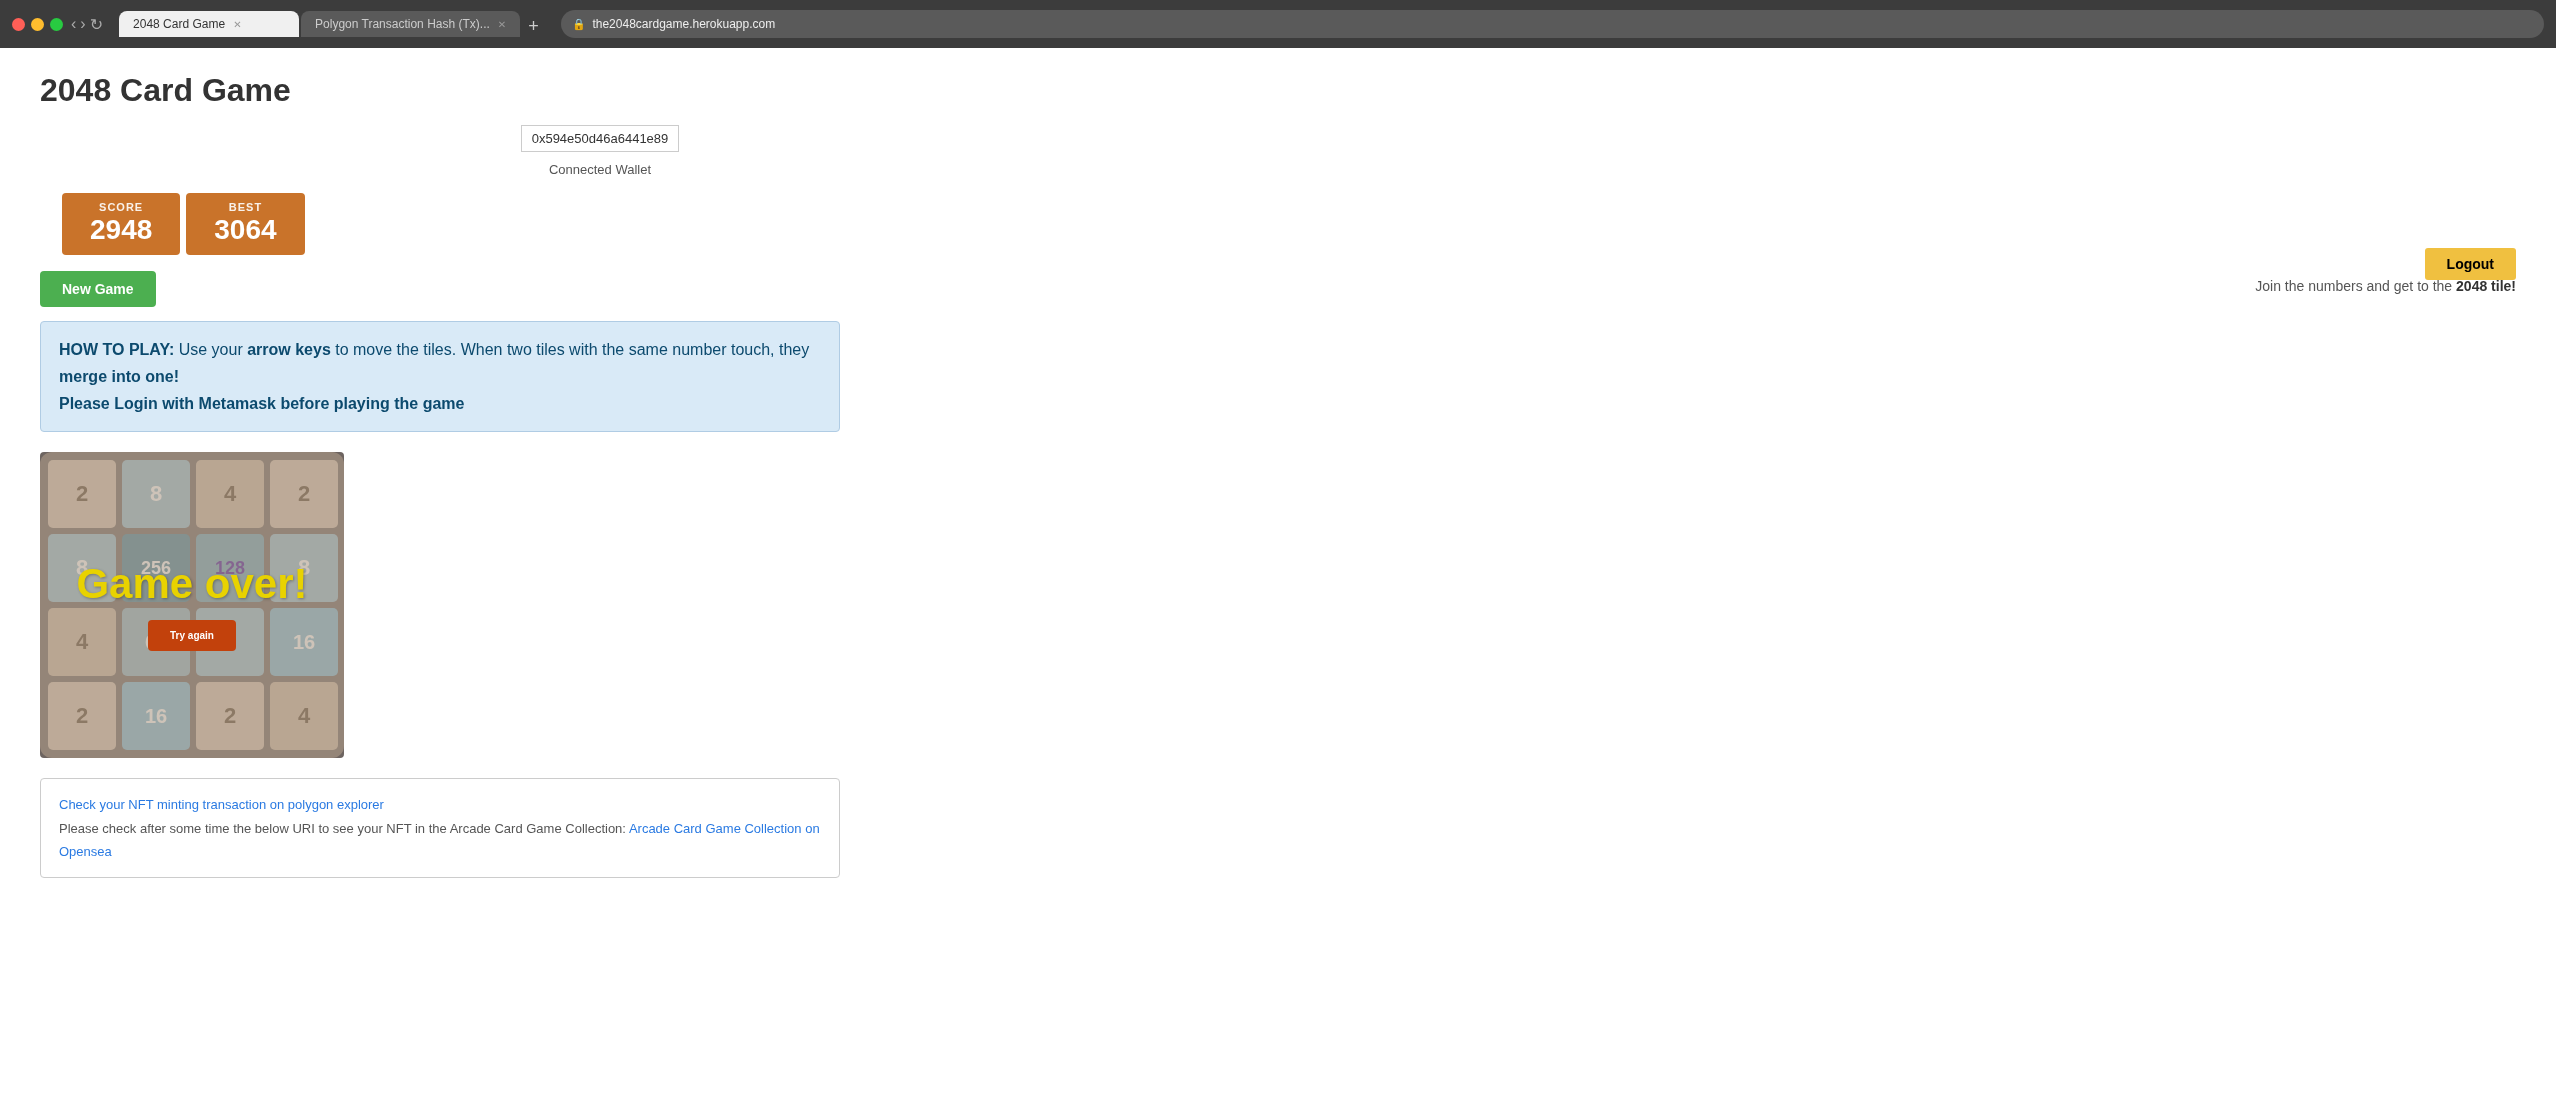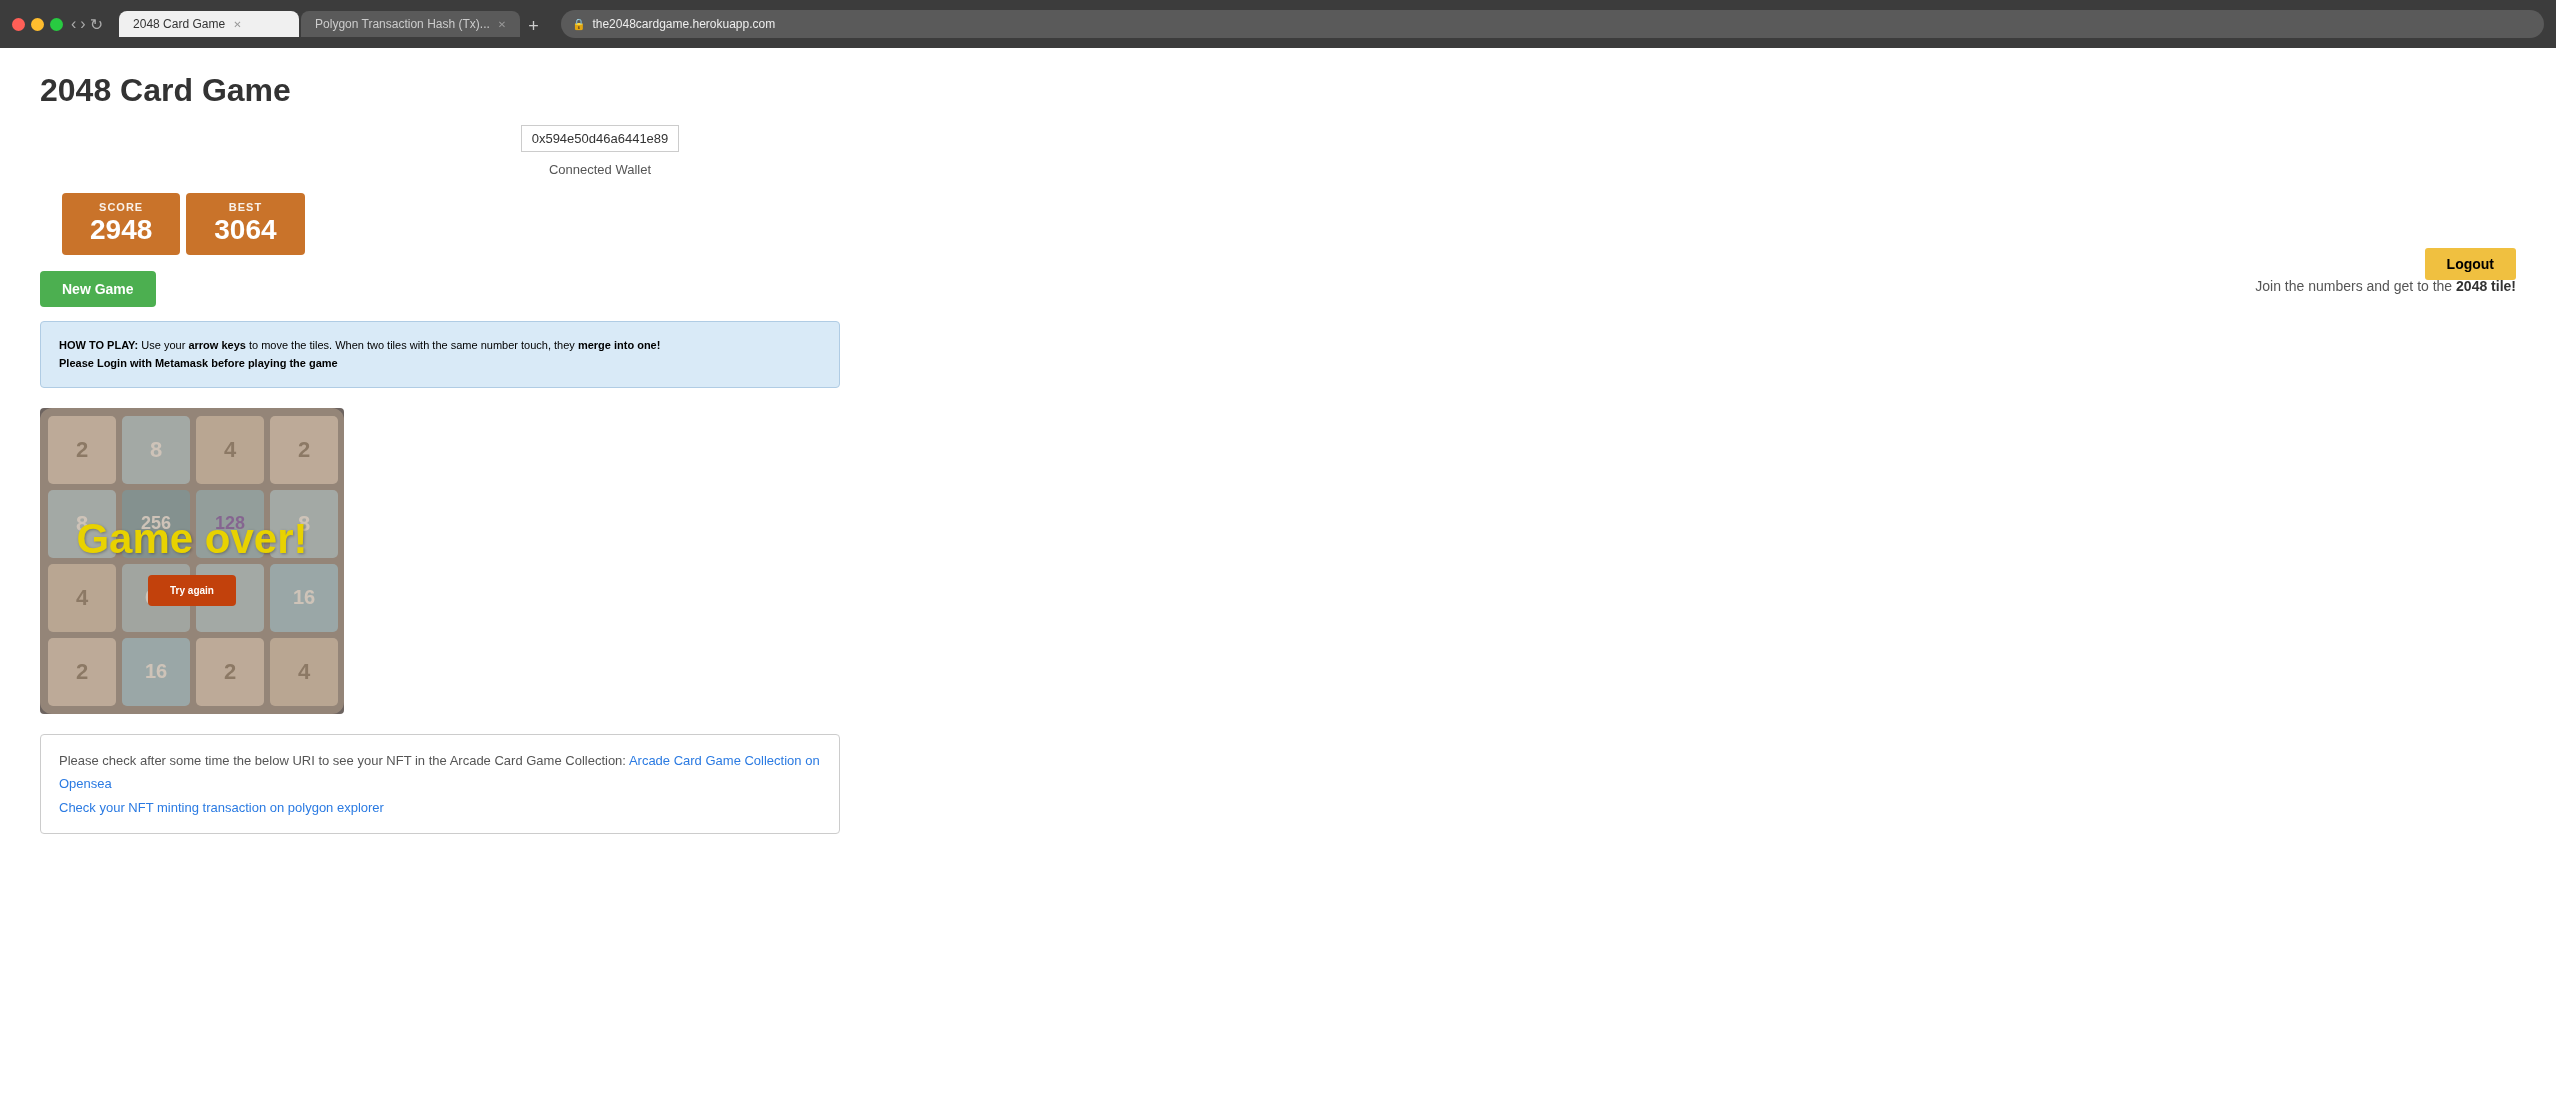--- a/index.html
+++ b/index.html
@@ -150,22 +150,22 @@
       cursor: pointer;
       border-radius: 4px;
       margin-bottom: 14px;
     }
 
     .howto-box {
       background: #d9eaf7;
       border: 1px solid #b0cce4;
       padding: 14px 18px;
       border-radius: 4px;
-      font-size: 11px;
-      color: #000000;
+      font-size: 16px;
+      color: #0c4a6e;
       max-width: 800px;
       margin-bottom: 20px;
       line-height: 1.7;
     }
     .howto-box strong { font-weight: bold; }
 
     
     .game-board-wrapper {
       position: relative;
       width: 304px;
@@ -335,22 +335,22 @@
 
       <div class="game-over-overlay">
         <div class="game-over-text">Game over!</div>
         <button class="try-again-btn">Try again</button>
       </div>
     </div>
 
     
     <div class="nft-box">
       <div>
+        <a href="#">Check your NFT minting transaction on polygon explorer</a>
+      </div>
+      <div>
         <span>Please check after some time the below URI to see your NFT in the Arcade Card Game Collection:</span>
         <a href="#">Arcade Card Game Collection on Opensea</a>
       </div>
-      <div>
-        <a href="#">Check your NFT minting transaction on polygon explorer</a>
-      </div>
     </div>
 
   </div>
 </div>
 
 </body></html>

